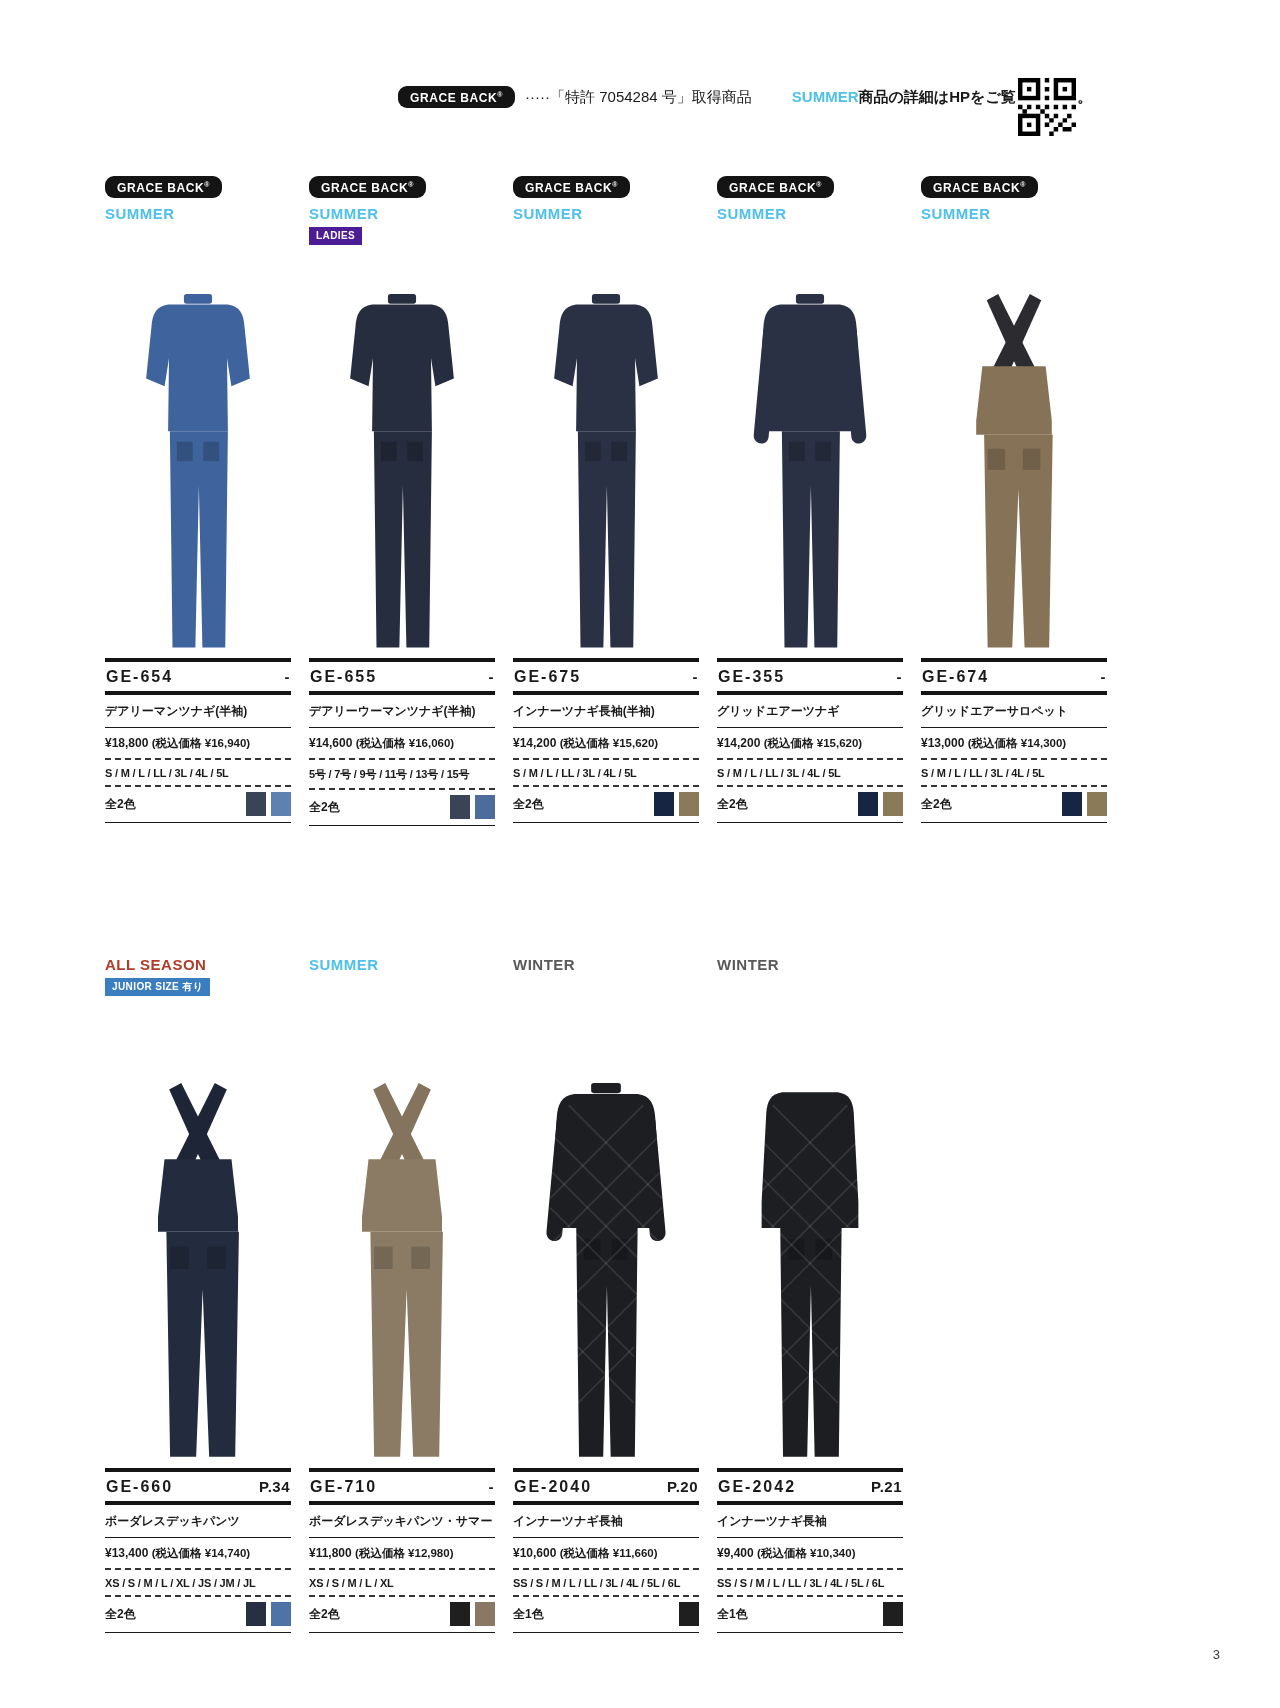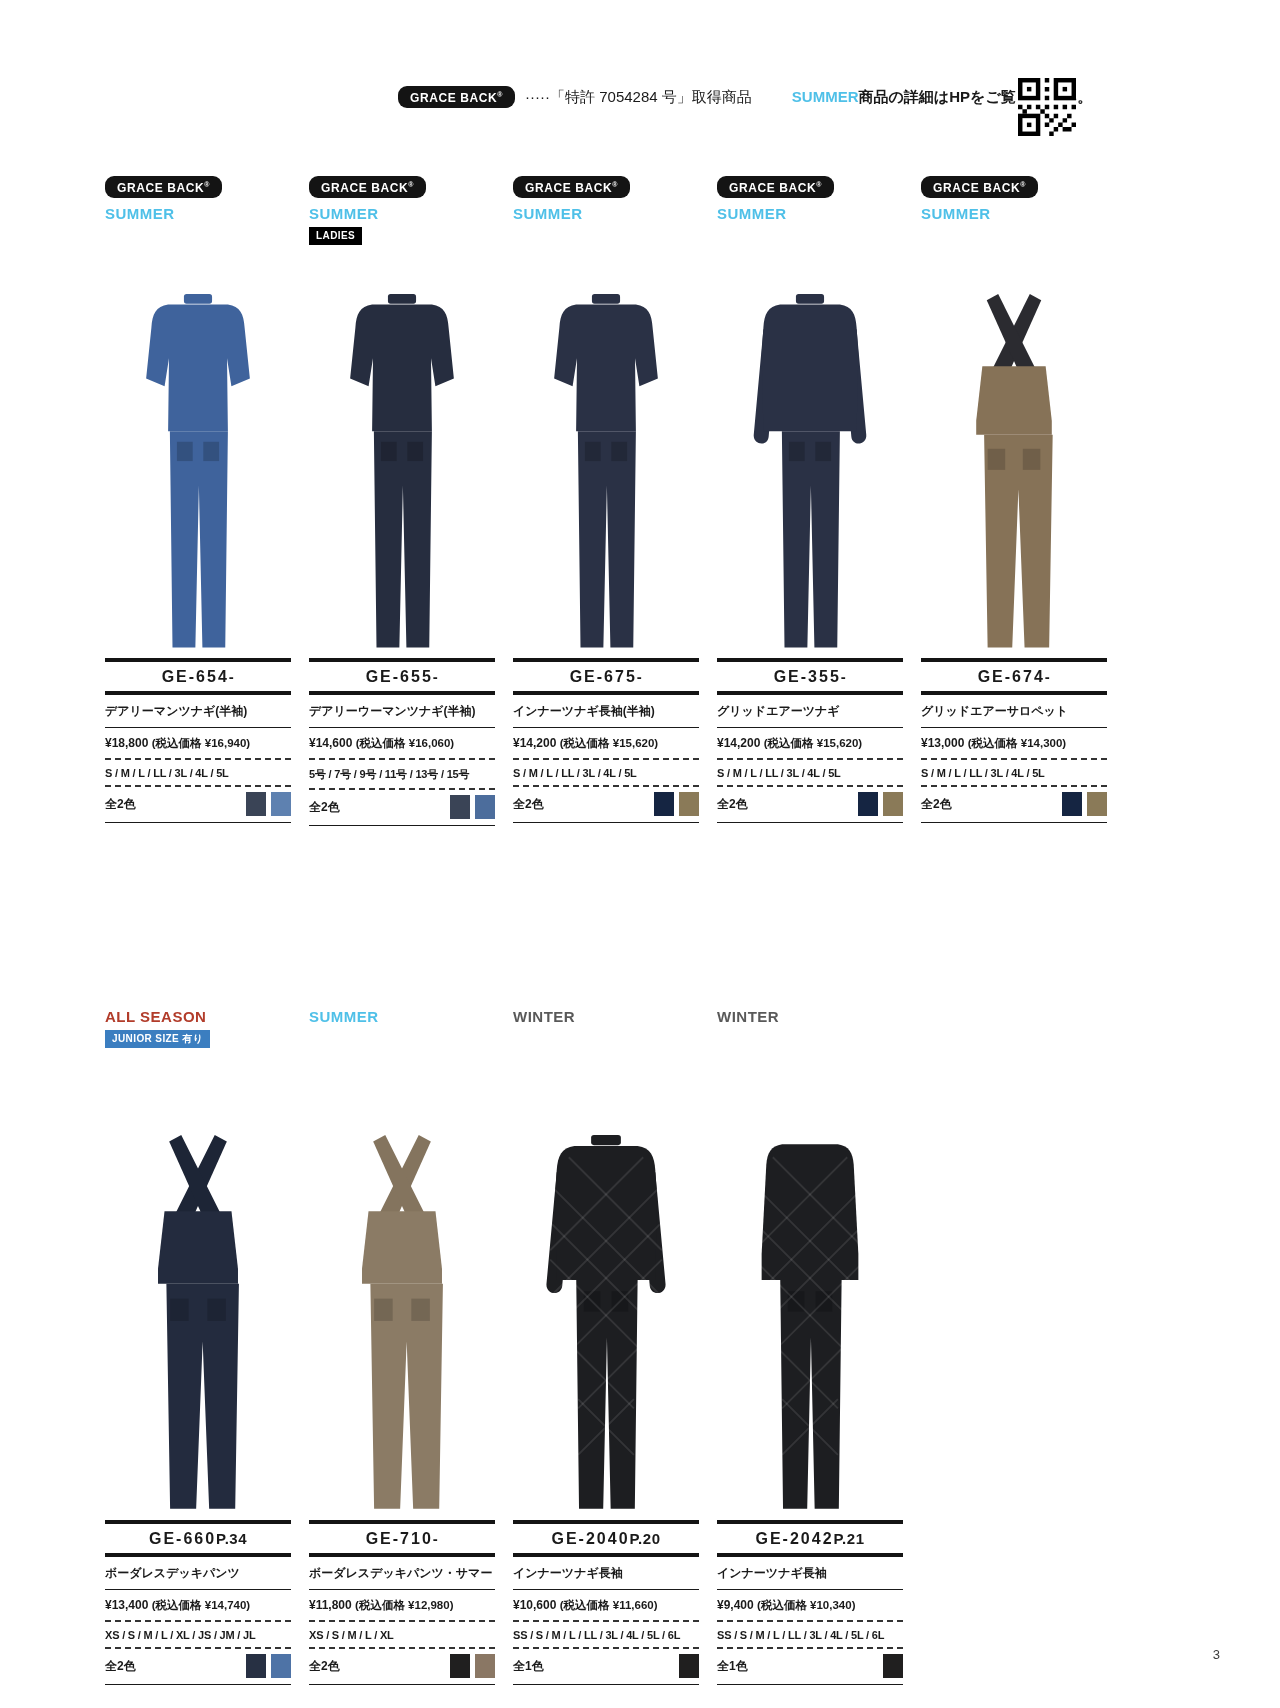--- a/index.html
+++ b/index.html
@@ -12,35 +12,35 @@
   .header{position:absolute;top:86px;left:398px;display:flex;align-items:center;gap:10px;white-space:nowrap}
   .patent{font-size:15px;font-weight:normal}
   .hpnote{font-size:15px;font-weight:bold;margin-left:30px}
   .gb-pill{display:inline-block;background:#141414;color:#fff;border-radius:9px;padding:5px 12px 4px;font-size:12px;font-weight:bold;letter-spacing:.6px;line-height:1}
   .gb-pill .reg{font-size:7px;vertical-align:super}
   .qr{position:absolute;top:78px;left:1018px;width:58px;height:58px}
 
   
   .row{position:absolute;left:105px;display:grid;column-gap:18px}
   .row1{top:176px;grid-template-columns:repeat(5,186px)}
-  .row2{top:1008px;grid-template-columns:repeat(4,186px)}
+  .row2{top:956px;grid-template-columns:repeat(4,186px)}
   .card{display:flex;flex-direction:column}
   .badges{height:80px}
   .row2 .badges{height:64px}
   .season{font-size:15px;font-weight:bold;letter-spacing:.5px;margin-top:7px}
   .row2 .season{margin-top:0}
   .mini-badge{display:inline-block;color:#fff;font-size:10px;font-weight:bold;letter-spacing:.4px;padding:3px 7px;margin-top:5px;line-height:1.2;white-space:nowrap}
   .photo{height:402px;display:flex;align-items:flex-end;justify-content:center}
   .row2 .photo{height:448px}
   .photo svg{width:176px;height:378px;display:block}
   .row2 .photo svg{width:186px;height:400px}
 
   
   .bar{height:4px;background:#141414}
-  .code-row{display:flex;justify-content:center;align-items:baseline;padding:6px 1px 5px;font-size:16px;font-weight:bold;letter-spacing:2px}
+  .code-row{display:flex;justify-content:space-between;align-items:baseline;padding:6px 1px 5px;font-size:16px;font-weight:bold;letter-spacing:2px}
   .code-row .ref{letter-spacing:.5px;font-size:15px}
   .name{font-size:12px;font-weight:bold;padding:8px 0 7px;border-bottom:1.5px solid #1a1a1a;white-space:nowrap}
   .price{font-size:12px;font-weight:bold;padding:8px 0 7px;border-bottom:2px dashed #333;white-space:nowrap}
   .price .tax{font-size:11.5px}
   .sizes{font-size:11px;font-weight:bold;letter-spacing:-.2px;padding:7px 0 6px;border-bottom:2px dashed #333;white-space:nowrap}
   .colors{display:flex;justify-content:space-between;align-items:center;padding:5px 0 6px;border-bottom:1.5px solid #1a1a1a;font-size:12px;font-weight:bold}
   .swatches{display:flex;gap:5px}
   .sw{width:20px;height:24px;display:inline-block}
 
   .pagenum{position:absolute;right:60px;bottom:46px;font-size:13px;color:#3c3c3c}
@@ -147,21 +147,21 @@
               <span class="sw" style="background: rgb(94, 129, 176);"></span>
             </span>
           </div>
       </div>
     </article>
 
     <article class="card">
       <div class="badges">
         <span class="gb-pill"><span>GRACE BACK</span><span class="reg">®</span></span>
         <div class="season" style="color: rgb(79, 192, 232);">SUMMER</div>
-        <span class="mini-badge" style="background: #000000; text-align: center;">LADIES</span>
+        <span class="mini-badge" style="background: #4c1d95; text-align: center;">LADIES</span>
       </div>
       <div class="photo" style="color: rgb(38, 45, 63);">
           <svg fill="currentColor">
             <use href="#sym-cover-ss"></use>
           </svg>
         </div>
       <div class="info">
         <div class="bar"></div>
         <div class="code-row">
             <span>GE-655</span>

